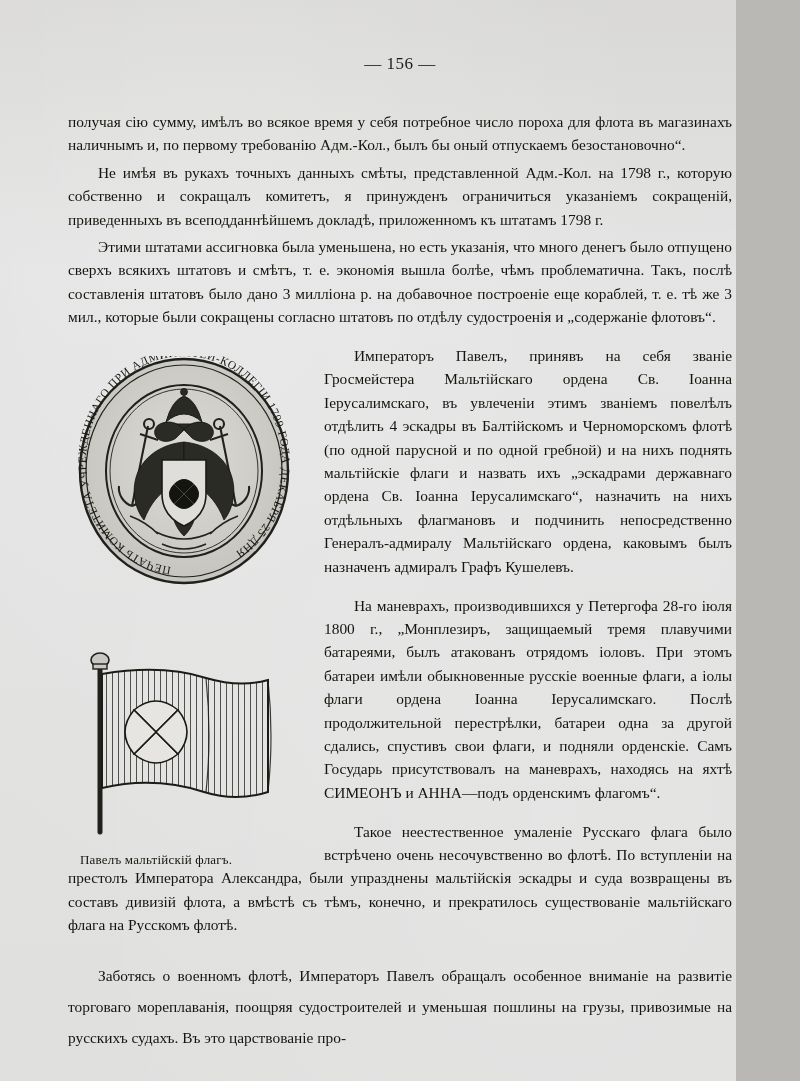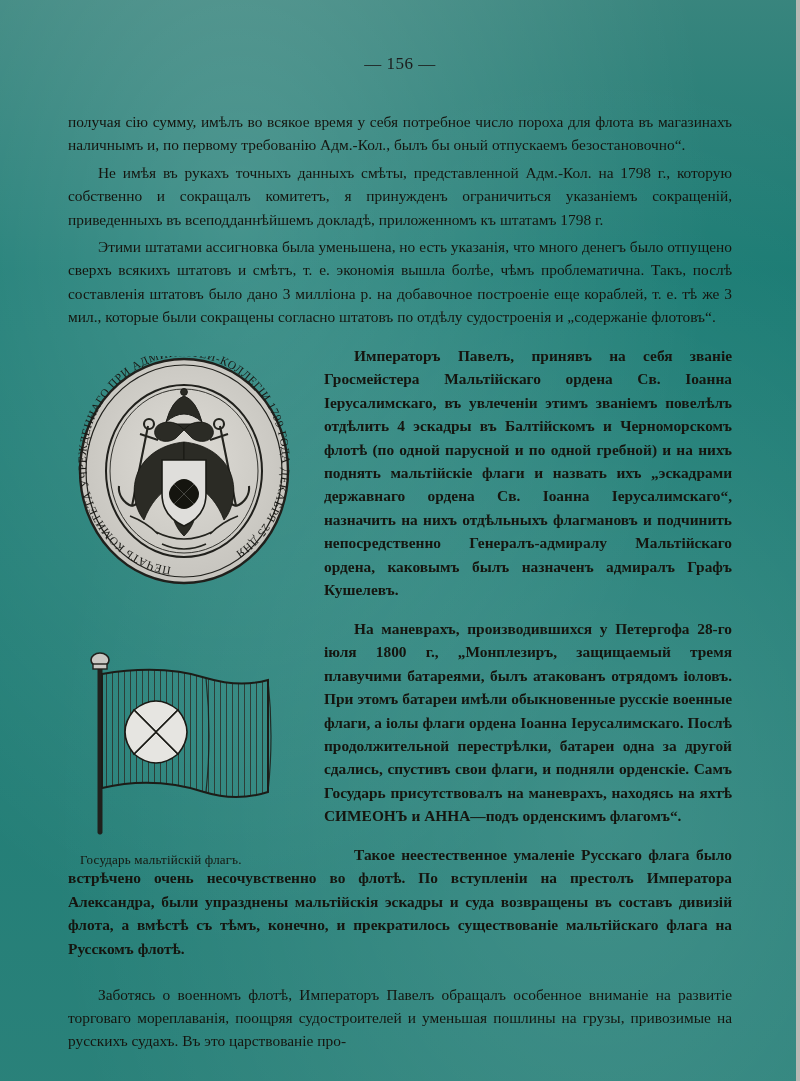--- a/index.html
+++ b/index.html
@@ -8,23 +8,23 @@
   }
   body {
     width: 800px;
     height: 1081px;
     background: #b9b8b4;
     font-family: "Liberation Serif", serif;
     overflow: hidden;
   }
   .page {
     position: relative;
-    width: 796px;
+    width: 736px;
     height: 1081px;
-    background: #0f766e;
+    background: #e5e5e5;
     box-sizing: border-box;
   }
   
   .paper-tint {
     position: absolute;
     inset: 0;
     background:
       radial-gradient(ellipse at 30% 20%, rgba(255,255,255,0.18), rgba(255,255,255,0) 60%),
       radial-gradient(ellipse at 75% 75%, rgba(255,255,255,0.12), rgba(255,255,255,0) 65%),
       linear-gradient(180deg, rgba(180,178,172,0.25), rgba(205,203,198,0.05) 25%, rgba(195,193,188,0.15));
@@ -71,21 +71,20 @@
   }
   .figure-col {
     float: left;
     width: 240px;
     margin-right: 16px;
     margin-top: 4px;
   }
   .right-col-para {
     text-indent: 30px;
     text-align: justify;
-    font-weight: bold;
   }
   .seal-wrap {
     width: 228px;
     height: 230px;
     margin: 8px auto 0 2px;
     position: relative;
   }
   .flag-wrap {
     width: 230px;
     height: 215px;
@@ -96,21 +95,21 @@
     font-size: 13px;
     color: #16160f;
     margin-top: 4px;
     margin-left: 10px;
     letter-spacing: 0.2px;
   }
   .tail-text {
     clear: both;
     padding-top: 8px;
     font-size: 15.4px;
-    line-height: 23px;
+    line-height: 31px;
     color: #15150f;
     text-align: justify;
   }
   svg { display: block; }
 </style>
 </head>
 <body>
 
 <div class="page">
   <div class="paper-tint"></div>
@@ -219,21 +218,21 @@
                 <path d="M198,36 q6,56 0,112"></path>
               </g>
 
               <g fill="#e6e5e1" stroke="#1a1a15" stroke-width="1.6">
                 <path d="M86,88 L64,66 q22,-18 44,0 z"></path>
                 <path d="M86,88 L64,110 q22,18 44,0 z"></path>
                 <path d="M86,88 L64,66 q-18,22 0,44 z"></path>
                 <path d="M86,88 L108,66 q18,22 0,44 z"></path>
               </g>
             </svg>
-            <div class="fig-caption">Государь мальтiйскiй флагъ.</div>
+            <div class="fig-caption">Павелъ мальтiйскiй флагъ.</div>
           </div>
 
         </div>
 
         <p class="right-col-para">Императоръ Павелъ, принявъ на себя званiе Гросмейстера Мальтiйскаго ордена Св. Iоанна Iерусалимскаго, въ увлеченiи этимъ званiемъ повелѣлъ отдѣлить 4 эскадры въ Балтiйскомъ и Черноморскомъ флотѣ (по одной парусной и по одной гребной) и на нихъ поднять мальтiйскiе флаги и назвать ихъ „эскадрами державнаго ордена Св. Iоанна Iерусалимскаго“, назначить на нихъ отдѣльныхъ флагмановъ и подчинить непосредственно Генералъ-адмиралу Мальтiйскаго ордена, каковымъ былъ назначенъ адмиралъ Графъ Кушелевъ.</p>
         <p class="right-col-para">На маневрахъ, производившихся у Петергофа 28-го iюля 1800 г., „Монплезиръ, защищаемый тремя плавучими батареями, былъ атакованъ отрядомъ iоловъ. При этомъ батареи имѣли обыкновенные русскiе военные флаги, а iолы флаги ордена Iоанна Iерусалимскаго. Послѣ продолжительной перестрѣлки, батареи одна за другой сдались, спустивъ свои флаги, и подняли орденскiе. Самъ Государь присутствовалъ на маневрахъ, находясь на яхтѣ СИМЕОНЪ и АННА—подъ орденскимъ флагомъ“.</p>
         <p class="right-col-para">Такое неестественное умаленiе Русскаго флага было встрѣчено очень несочувственно во флотѣ. По вступленiи на престолъ Императора Александра, были упразднены мальтiйскiя эскадры и суда возвращены въ составъ дивизiй флота, а вмѣстѣ съ тѣмъ, конечно, и прекратилось существованiе мальтiйскаго флага на Русскомъ флотѣ.</p>
 
       </div>
 

